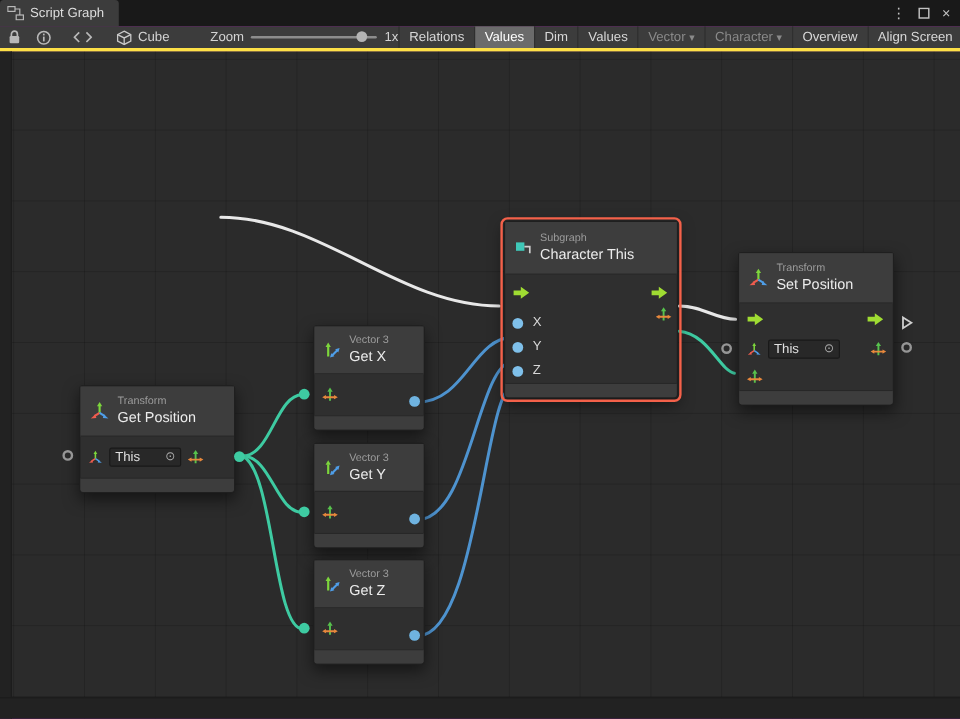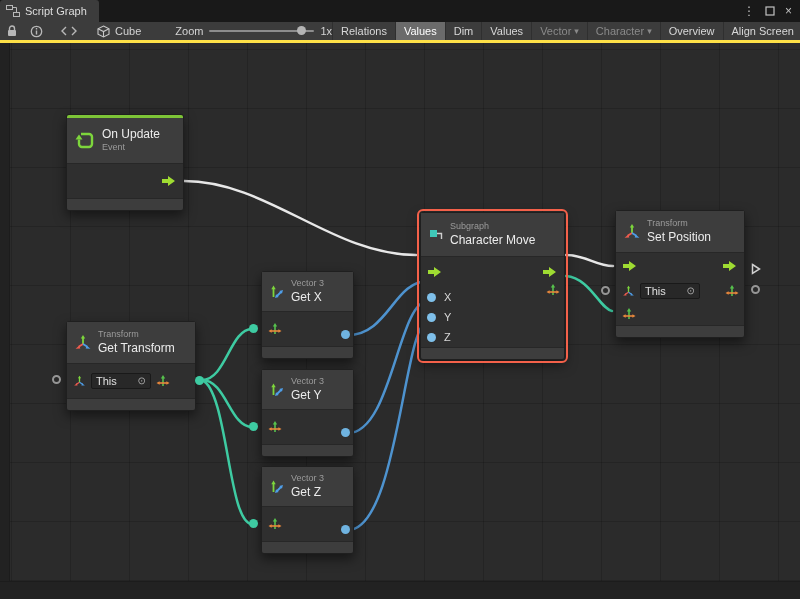--- a/index.html
+++ b/index.html
@@ -150,53 +150,34 @@
     <path class="wire-flow" d="M566 255 C 586 255 596 266 613 266"></path>
     <path class="wire-vec" d="M566 276 C 590 278 600 309 612 311"></path>
     <path class="wire-vec" d="M202 380 C 226 380 230 329 252 329"></path>
     <path class="wire-vec" d="M202 380 C 226 380 230 427 252 427"></path>
     <path class="wire-vec" d="M202 380 C 228 391 228 524 252 524"></path>
     <path class="wire-float" d="M348 335 C 388 335 394 281 428 281"></path>
     <path class="wire-float" d="M348 433 C 392 433 398 301 428 301"></path>
     <path class="wire-float" d="M348 530 C 398 530 404 321 428 321"></path>
   </svg>
 
-  <div class="node" style="left:66px; top:114px; width:118px;">
-    <div class="node-accent"></div>
-    <div class="node-header" style="height:46px;">
-      <svg width="22" height="22" viewBox="0 0 22 22">
-        <path d="M7 4 H15 a3 3 0 0 1 3 3 V14 a3 3 0 0 1 -3 3 H8 a3 3 0 0 1 -3 -3 V9.5" stroke="#7dd63c" stroke-width="2.4" fill="none"></path>
-        <path d="M1.5 9.5 L8.5 9.5 L5 4.5 Z" fill="#7dd63c"></path>
-      </svg>
-      <div class="node-titles">
-        <span class="node-title">On Update</span>
-        <span class="node-cat">Event</span>
-      </div>
-    </div>
-    <div class="node-row row-end" style="height:34px;">
-      <svg width="16" height="12" viewBox="0 0 16 12">
-        <path d="M1 4 h6 V1 l7 5 -7 5 V8 H1 z" fill="#9fdc32"></path>
-      </svg>
-    </div>
-    <div class="node-footer"></div>
-  </div>
 
   <div class="node" style="left:66px; top:321px; width:130px;">
     <div class="node-header" style="height:42px;">
       <svg width="18" height="18" viewBox="0 0 18 18">
         <path d="M9 10 V4" stroke="#7dd63c" stroke-width="1.8"></path>
           <path d="M9 1 L6.8 4.6 H11.2 Z" fill="#7dd63c"></path>
         <path d="M9 10 L4.6 12.8" stroke="#ef5c4e" stroke-width="1.8"></path>
           <path d="M1.6 14.7 L5.4 11.4 L6.3 14.4 Z" fill="#ef5c4e"></path>
         <path d="M9 10 L13.4 12.8" stroke="#4f9ee8" stroke-width="1.8"></path>
           <path d="M16.4 14.7 L12.6 11.4 L11.7 14.4 Z" fill="#4f9ee8"></path>
       </svg>
       <div class="node-titles">
         <span class="node-cat">Transform</span>
-        <span class="node-title">Get Transform</span>
+        <span class="node-title">Get Position</span>
       </div>
     </div>
     <div class="node-row" style="height:34px;">
       <svg width="13" height="13" viewBox="0 0 18 18">
         <path d="M9 10 V4" stroke="#7dd63c" stroke-width="1.8"></path>
           <path d="M9 1 L6.8 4.6 H11.2 Z" fill="#7dd63c"></path>
         <path d="M9 10 L4.6 12.8" stroke="#ef5c4e" stroke-width="1.8"></path>
           <path d="M1.6 14.7 L5.4 11.4 L6.3 14.4 Z" fill="#ef5c4e"></path>
         <path d="M9 10 L13.4 12.8" stroke="#4f9ee8" stroke-width="1.8"></path>
           <path d="M16.4 14.7 L12.6 11.4 L11.7 14.4 Z" fill="#4f9ee8"></path>
@@ -287,29 +268,29 @@
         <path d="M7 12 V4" stroke="#57c24d" stroke-width="1.6"></path>
           <path d="M7 1 L4.8 4.4 H9.2 Z" fill="#57c24d"></path>
         <path d="M3 9 H11" stroke="#e8883c" stroke-width="1.6"></path>
         <path d="M0.5 9 L3.6 7.2 V10.8 Z" fill="#e8883c"></path>
           <path d="M13.5 9 L10.4 7.2 V10.8 Z" fill="#e8883c"></path>
       </svg>
     </div>
     <div class="node-footer"></div>
   </div>
 
-  <div class="node selected" style="left:420px; top:212px; width:145px;">
+  <div class="node selected" style="left:420px; top:184px; width:145px;">
     <div class="node-header" style="height:44px;">
       <svg width="16" height="16" viewBox="0 0 16 16">
         <rect x="2" y="3" width="7" height="7" fill="#3fc8b8"></rect>
         <path d="M9 6.5 H13.5 V12" stroke="#cfcfcf" stroke-width="1.4" fill="none"></path>
       </svg>
       <div class="node-titles">
         <span class="node-cat">Subgraph</span>
-        <span class="node-title">Character Move</span>
+        <span class="node-title">Character This</span>
       </div>
     </div>
     <div class="node-row row-between" style="height:30px;">
       <svg width="16" height="12" viewBox="0 0 16 12">
         <path d="M1 4 h6 V1 l7 5 -7 5 V8 H1 z" fill="#9fdc32"></path>
       </svg>
       <svg width="16" height="12" viewBox="0 0 16 12">
         <path d="M1 4 h6 V1 l7 5 -7 5 V8 H1 z" fill="#9fdc32"></path>
       </svg>
     </div>

